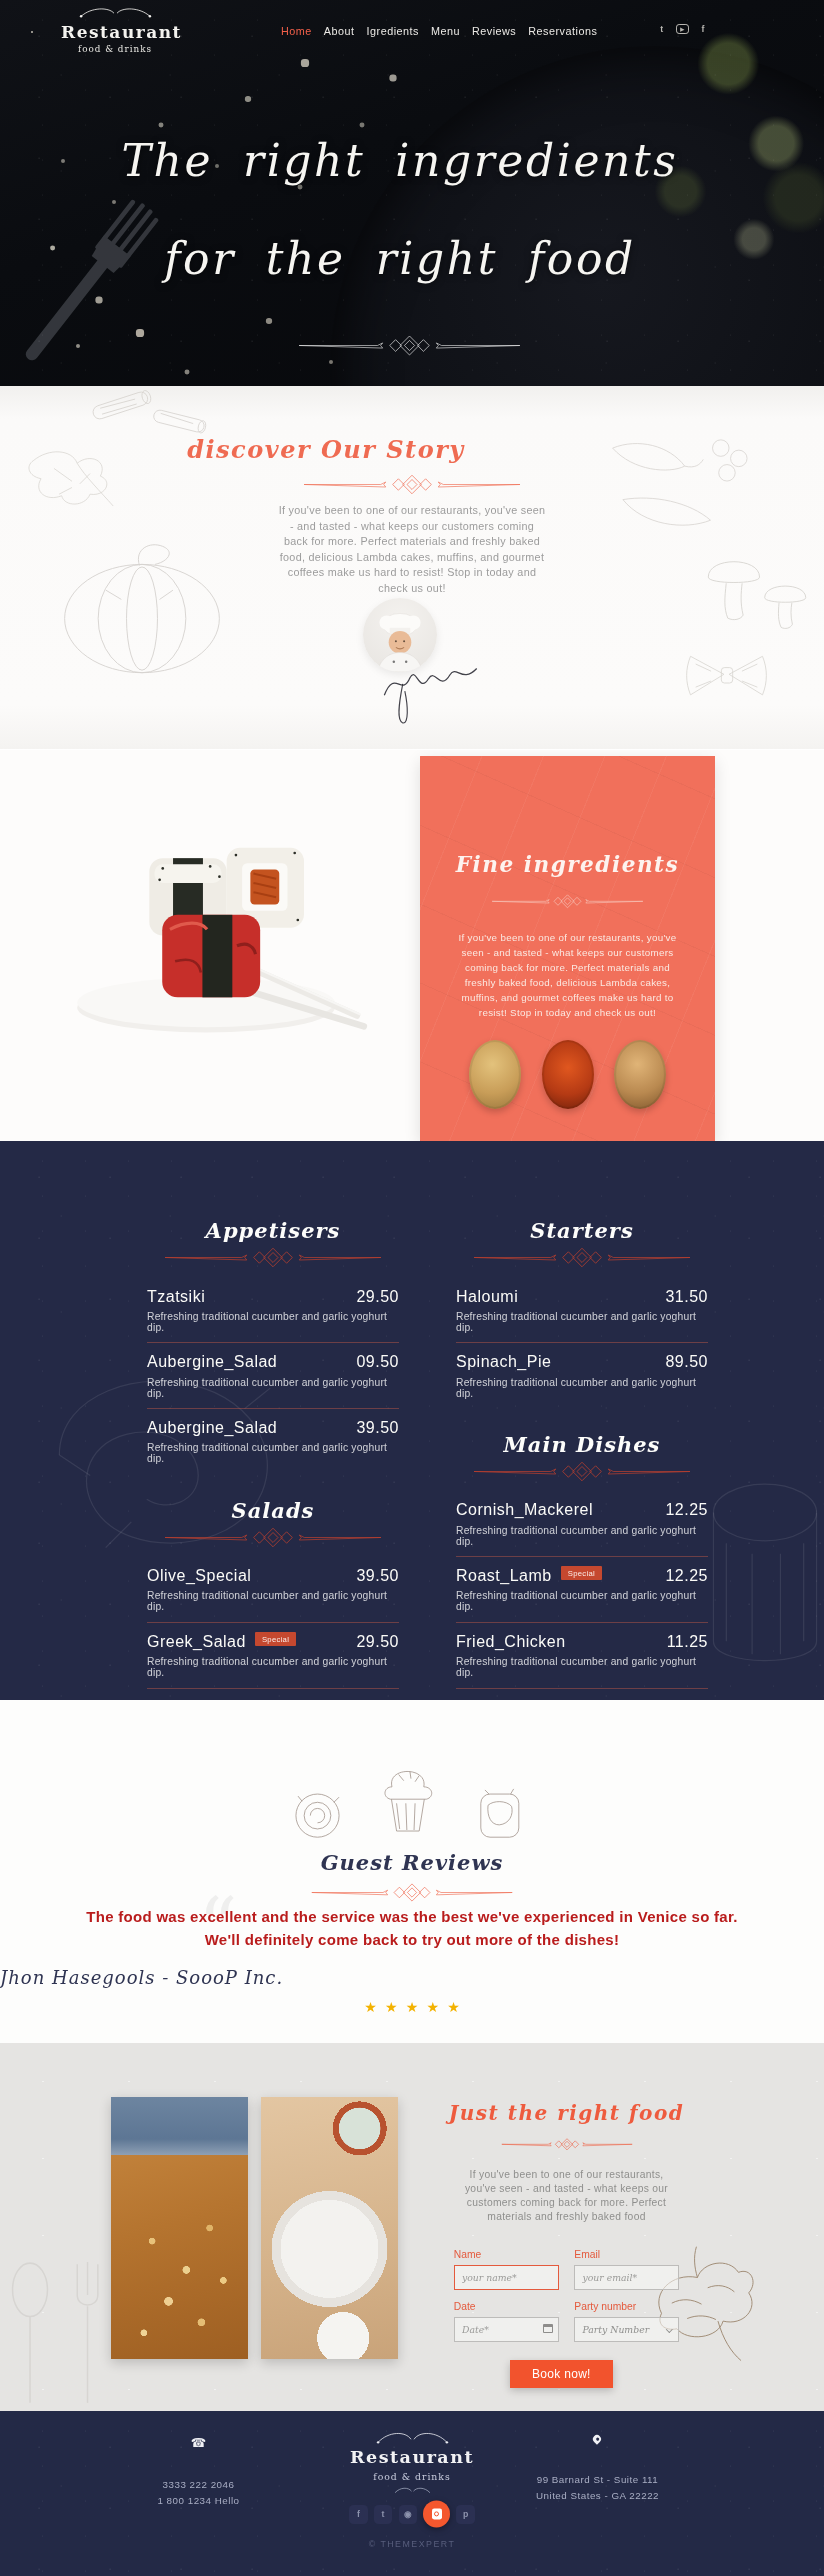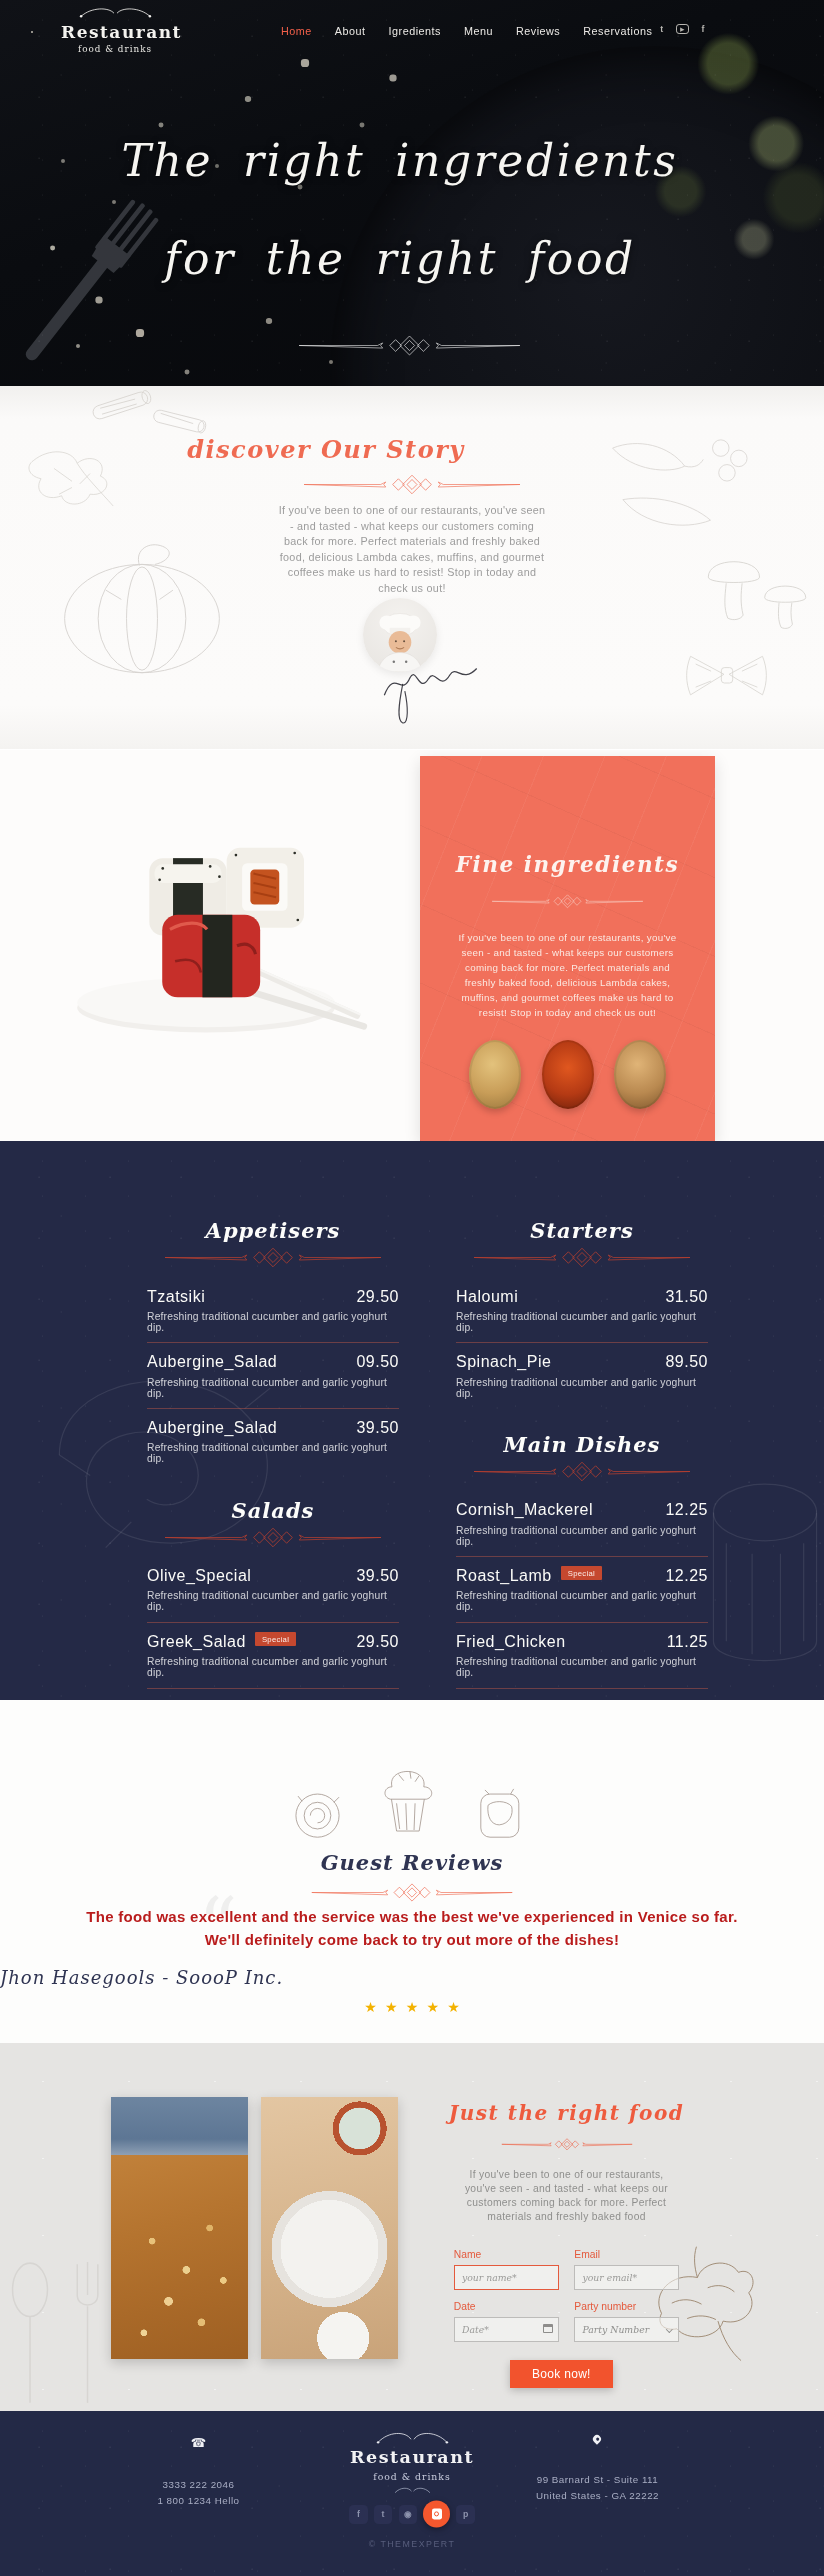--- a/index.html
+++ b/index.html
@@ -40,21 +40,21 @@
       330px 93px 0 1.5px rgba(230,226,210,.5), 361px 46px 0 2.6px rgba(236,231,216,.65),
       185px 134px 0 1px rgba(235,230,215,.45), 268px 155px 0 1.5px rgba(232,228,212,.5),
       31px 129px 0 1px rgba(235,230,215,.5), 129px 93px 0 1.5px rgba(232,227,212,.55),
       237px 289px 0 2.1px rgba(230,224,208,.6), 299px 330px 0 1px rgba(233,228,212,.5); }
   #hero .fork { position:absolute; left:14.4px; top:170px; opacity:.5; }
 
   #topbar { position:absolute; left:0; top:0; width:824px; height:67px; z-index:5; }
   .logo-block { position:absolute; left:61px; top:6.2px; width:108px; text-align:center; color:#f4f3ef; }
   .logo-name { font-family:"DejaVu Serif", serif; font-weight:bold; font-size:17px; letter-spacing:1.5px; }
   .logo-sub  { font-family:"DejaVu Serif", serif; font-size:8.8px; letter-spacing:1px; margin-top:2.1px; color:#e9e8e3; }
-  .main-nav { position:absolute; left:281px; top:25px; display:flex; gap:23px; }
+  .main-nav { position:absolute; left:281px; top:25px; display:flex; gap:12px; }
   .main-nav a { text-decoration:none; color:#eceae6; font-size:10.8px; letter-spacing:0.5px; font-weight:300; }
   .main-nav a.active { color:#f3604a; }
   .top-social { position:absolute; left:655px; top:23px; display:flex; gap:7.2px; align-items:center; color:#b9b7b2; }
   .ts-icon { display:inline-flex; align-items:center; justify-content:center; width:13.4px; height:12.4px;
     font-size:8.8px; font-weight:bold; color:#b9b7b2; }
   .ts-icon.boxed { border:1px solid #b9b7b2; border-radius:3.1px; font-size:5.2px; width:13.4px; height:10.3px; }
 
   .hero-title { position:absolute; left:52px; width:696px; text-align:center; color:#f6f5f1;
     font-size:44px; letter-spacing:2.6px; word-spacing:13.4px; text-shadow:0 1px 7.2px rgba(0,0,0,.6); z-index:4; }
   .hero-title.l1 { top:135px; }

